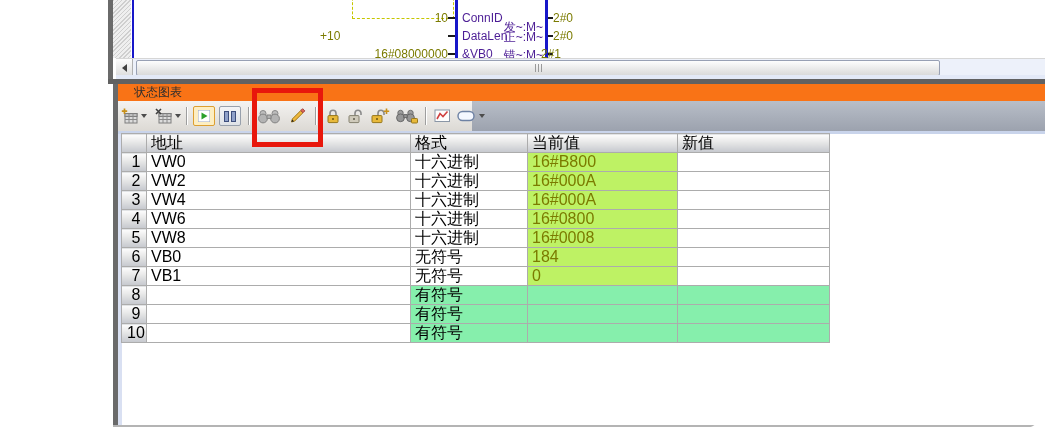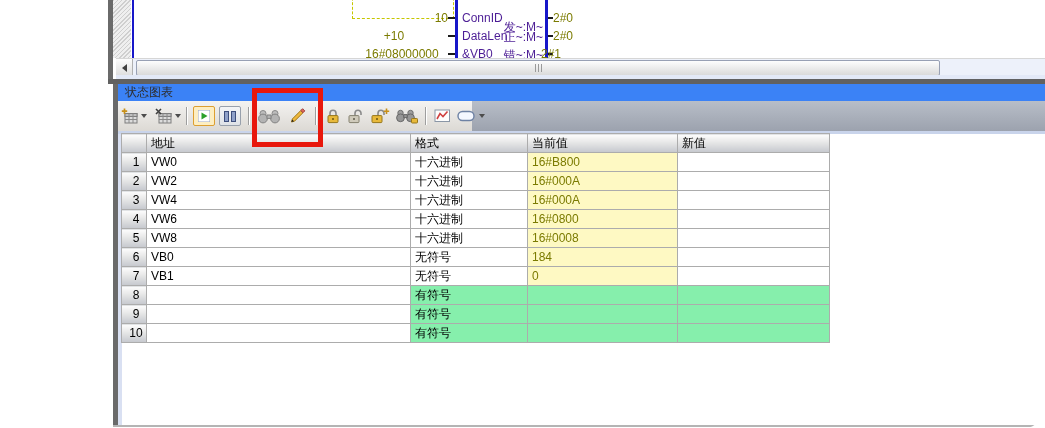--- a/index.html
+++ b/index.html
@@ -23,22 +23,22 @@
         border-right:1px solid #b0b0b0;display:flex;align-items:center;justify-content:center;}
   .tri-left{width:0;height:0;border-top:4px solid transparent;border-bottom:4px solid transparent;border-right:5px solid #404040;}
   .thumb{left:20px;top:1px;width:802px;height:14px;background:linear-gradient(180deg,#fdfdfd,#dadada);
          border:1px solid #98a0b4;border-radius:2px;display:flex;align-items:center;justify-content:center;gap:2px;}
   .gripbar{width:1px;height:8px;background:#9a9a9a;}
 
   .lavband{background:#e3e9f7;}
   .splitter{background:#616161;}
 
   
-  .caption{left:118px;top:84px;width:927px;height:32px;background:#3b82f6;color:#2e2e2e;
-           line-height:17px;padding-left:7px;box-sizing:border-box;}
+  .caption{left:118px;top:84px;width:927px;height:32px;background:#f97316;color:#2e2e2e;
+           line-height:17px;padding-left:16px;box-sizing:border-box;}
   .rebar{left:118px;top:101px;width:927px;height:30px;background:linear-gradient(180deg,#b8bec8,#9ca2ae);}
   .tbchunk{left:118px;top:101px;width:354px;height:30px;background:linear-gradient(180deg,#f4f3f1,#dcd9d4);
            display:flex;align-items:center;padding-left:3px;box-sizing:border-box;}
   .bluestrip{left:118px;top:131px;width:927px;height:3px;background:#c9d4eb;}
   .leftbar{background:#6a6a6a;}
   .lavleft{left:118px;top:134px;width:4px;height:292px;background:#d9e0f2;}
 
   .ico{display:flex;align-items:center;justify-content:center;flex:none;}
   .chev{width:0;height:0;border-left:3px solid transparent;border-right:3px solid transparent;
         border-top:4px solid #4c4c4c;margin-left:3px;flex:none;}
@@ -47,25 +47,25 @@
             width:22px;height:20px;box-sizing:border-box;border:1px solid #98a0ac;
             background:linear-gradient(180deg,#f3f4f6,#dfe2e7);border-radius:2px;}
   .btnframe.active{border:1px solid #dd9f30;background:#fdeec2;}
   .pausebars{display:flex;gap:2px;}
   .pausebars div{width:3px;height:9px;background:#8fa0c8;border:1px solid #3e4e7c;}
 
   
   .statustable{left:121px;top:133px;border-collapse:collapse;table-layout:fixed;
                border:1px solid #8e8e8e;background:#fff;}
   .statustable td{height:18px;border:1px solid #acacac;padding:0 0 0 4px;overflow:hidden;
-                  white-space:nowrap;font-size:12px;line-height:18px;}
+                  white-space:nowrap;font-size:16px;line-height:18px;}
   .hcell,.rnum{background:linear-gradient(180deg,#fdfdfd,#e9e9e9 40%,#c5c8ce);
                border:1px solid #9a9a9a;color:#000;}
   .rnum{text-align:center;padding:0;}
-  .curcell{background:#fef9c3;color:#7b7b00;padding-left:20px;margin-top:48px;}
+  .curcell{background:#bef264;color:#7b7b00;padding-left:20px;margin-top:48px;}
   .dis{background:#86efac;}
 
   .redrect{left:252px;top:88px;width:61px;height:49px;border:5px solid #e8170c;z-index:50;}
   .bottomline{left:113px;top:425px;width:932px;height:2px;background:#b4b4b4;}
 </style>
 </head>
 <body>
 
 <div id="stage">
 
@@ -77,28 +77,28 @@
     <div class="abs rail" style="left:455px;top:0;width:3px;height:58px;"></div>
     <div class="abs rail" style="left:545px;top:0;width:3px;height:58px;"></div>
 
     <span class="abs lv" style="left:340px;top:11px;width:108px;text-align:right;">10</span>
     <div class="abs tick" style="left:448px;top:17px;width:7px;"></div>
     <span class="abs ll" style="left:462px;top:11px;">ConnID</span>
     <span class="abs ll" style="left:480px;top:19px;width:63px;text-align:right;">发~:M~</span>
     <div class="abs tick" style="left:548px;top:17px;width:5px;"></div>
     <span class="abs lv" style="left:553px;top:11px;">2#0</span>
 
-    <span class="abs lv" style="left:340px;top:29px;width:108px;text-align:center;">+10</span>
+    <span class="abs lv" style="left:320px;top:29px;width:108px;text-align:left;">+10</span>
     <div class="abs tick" style="left:448px;top:35px;width:7px;"></div>
     <span class="abs ll" style="left:462px;top:29px;">DataLen</span>
     <span class="abs ll" style="left:480px;top:29px;width:63px;text-align:right;">正~:M~</span>
     <div class="abs tick" style="left:548px;top:35px;width:5px;"></div>
     <span class="abs lv" style="left:553px;top:29px;">2#0</span>
 
-    <span class="abs lv" style="left:348px;top:47px;width:108px;text-align:center;">16#08000000</span>
+    <span class="abs lv" style="left:340px;top:47px;width:108px;text-align:right;">16#08000000</span>
     <div class="abs tick" style="left:448px;top:53px;width:7px;"></div>
     <span class="abs ll" style="left:462px;top:47px;">&amp;VB0</span>
     <span class="abs ll" style="left:480px;top:47px;width:63px;text-align:right;">错~:M~</span>
     <div class="abs tick" style="left:548px;top:53px;width:5px;"></div>
     <span class="abs lv" style="left:541px;top:47px;">2#1</span>
   </div>
 
   <div class="abs leftbar" style="left:108px;top:0;width:5px;height:79px;"></div>
 
   <div class="abs hscroll">

